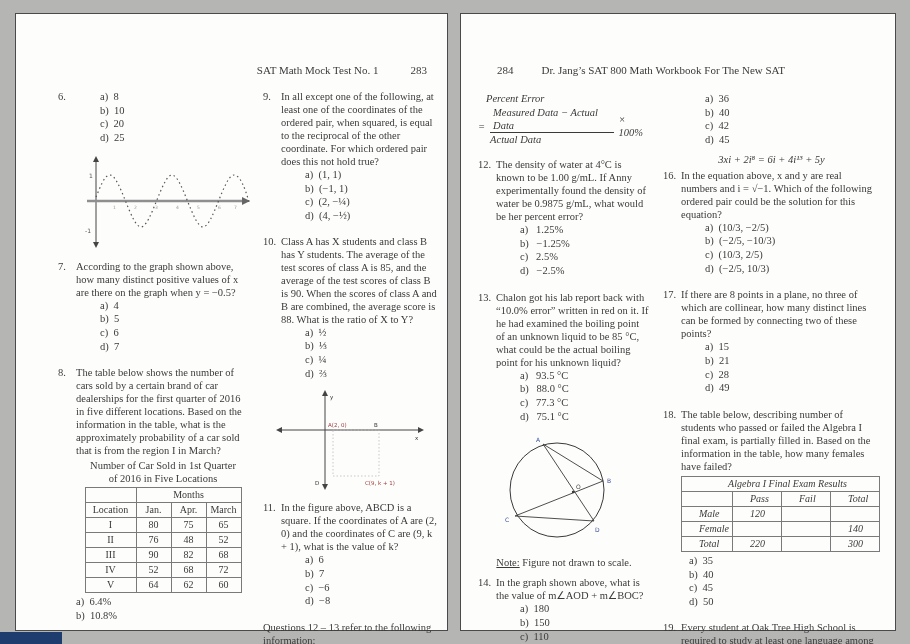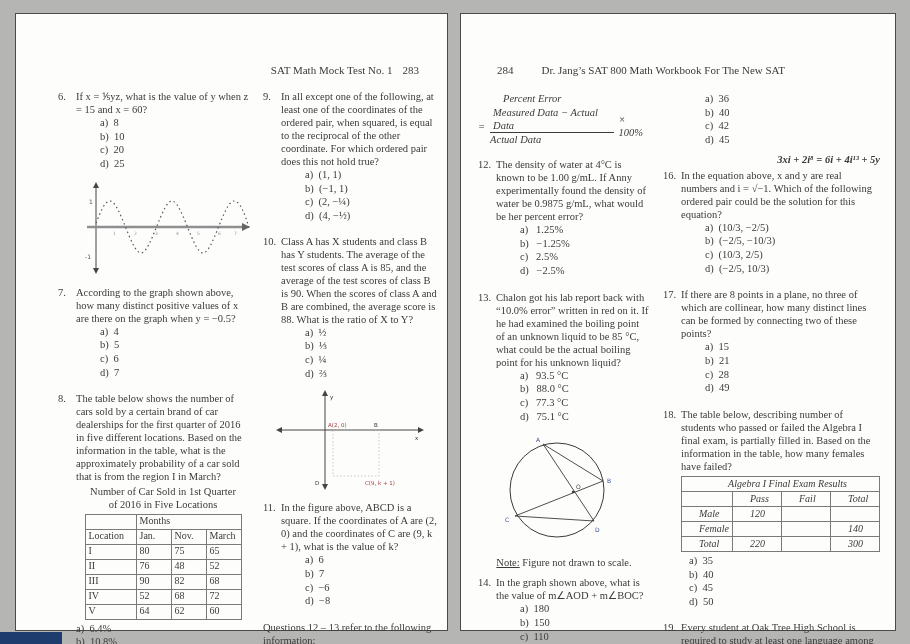--- a/index.html
+++ b/index.html
@@ -2,46 +2,46 @@
 <html><head>
 <meta charset="utf-8">
 <style>
   html,body{margin:0;padding:0}
   .stage{position:relative;width:910px;height:644px;background:#b5b6b4;overflow:hidden;
          font-family:"Liberation Serif",serif;color:#3a3a3a;}
   .page{position:absolute;top:13px;height:618px;background:#fdfdfc;border:1px solid #4a4a4a;box-sizing:border-box}
   #pageL{left:15px;width:433px}
   #pageR{left:460px;width:436px}
   .pghead{font-size:11px;display:flex}
-  #pageL .pghead{margin:50px 28px 0 0;justify-content:flex-end;gap:10px}
+  #pageL .pghead{margin:50px 20px 0 0;justify-content:flex-end;gap:32px}
   #pageR .pghead{margin:50px 0 16px 36px;justify-content:flex-start;gap:28px}
   .cols{display:grid;grid-template-columns:1fr 1fr;column-gap:13px;margin-top:14px}
   #pageL .cols{padding:0 10px 0 42px}
   #pageR .cols{padding:0 15px 0 17px}
   .col{font-size:10.5px;line-height:1.24}
   .q{display:flex;margin-bottom:10px}
   .qn{flex:0 0 18px}
   .qb{flex:1}
   .opt{padding-left:24px;line-height:1.3}
   .opts-only{padding-left:18px;margin-bottom:6px}
   .fig{margin:2px 0 8px}
   .tcap{width:154px;margin:3px auto 2px;text-align:center;line-height:1.2}
   table.dtable{border-collapse:collapse;margin:0 auto;font-size:10px}
-  .dtable td{border:1px solid #7a7a7a;padding:0 3px;height:14px;min-width:28px}
+  .dtable td{border:1px solid #7a7a7a;text-align:center;padding:0 3px;height:14px;min-width:28px}
   .cars td:first-child{min-width:44px}
   .alg{width:198px;font-style:italic}
   .alg td{text-align:left;padding-left:17px}
   .alg .ttl{text-align:center}
   .formula{font-style:italic;margin-bottom:12px}
-  .f1{margin-left:25px}
+  .f1{margin-left:8px}
   .f2{display:flex;align-items:center;gap:5px;margin-top:1px}
   .frac{display:inline-block;text-align:left}
   .frac .fn{display:block;border-bottom:1px solid #3a3a3a;padding:0 3px}
   .frac .fd{display:block}
-  .eq16{text-align:right;font-weight:bold;font-style:italic;margin:0 0 3px}
+  .eq16{text-align:center;font-weight:normal;font-style:italic;margin:0 0 3px}
   .note{text-align:center;margin:1px 0 7px}
   .nl{text-decoration:underline}
   .qinfo{margin-top:13px}
   .taskbar{position:absolute;left:0;bottom:0;width:62px;height:12px}
   svg text{font-family:"DejaVu Sans",sans-serif}
 </style>
 </head>
 <body>
 
 <div class="stage">
@@ -50,21 +50,20 @@
     <div class="pghead">
       <span>SAT Math Mock Test No. 1</span>
       <span>283</span>
     </div>
     <div class="cols">
 
       <div class="col">
         <div class="q">
           <div class="qn">6.</div>
           <div class="qb">
-            <div>If x = ⅕yz, what is the value of y when z = 15 and x = 60?</div>
             <div class="opt">a)&nbsp;&nbsp;8</div>
             <div class="opt">b)&nbsp;&nbsp;10</div>
             <div class="opt">c)&nbsp;&nbsp;20</div>
             <div class="opt">d)&nbsp;&nbsp;25</div>
           </div>
         </div>
 
         <div class="fig" style="margin-left:26px">
           <svg width="166" height="94" viewBox="0 0 166 94">
             <line x1="12" y1="5" x2="12" y2="89" stroke="#444" stroke-width="1"></line>
@@ -105,21 +104,21 @@
             <div class="tcap">Number of Car Sold in 1st Quarter of 2016 in Five Locations</div>
             <table class="dtable cars">
               <tbody>
                   <tr>
                 <td></td>
                 <td colspan="3">Months</td>
               </tr>
               <tr>
                 <td>Location</td>
                 <td>Jan.</td>
-                <td>Nov.</td>
+                <td>Apr.</td>
                 <td>March</td>
               </tr>
               <tr>
                 <td>I</td>
                 <td>80</td>
                 <td>75</td>
                 <td>65</td>
               </tr>
               <tr>
                 <td>II</td>

